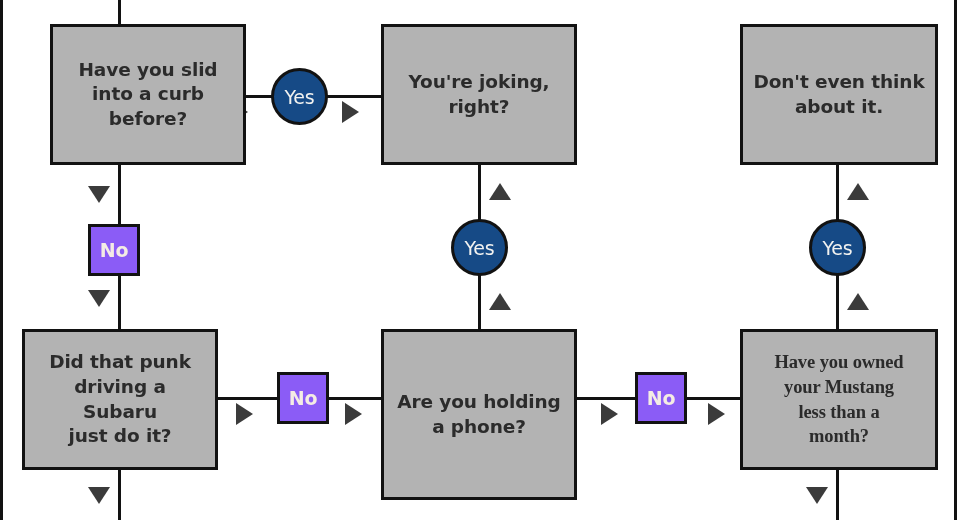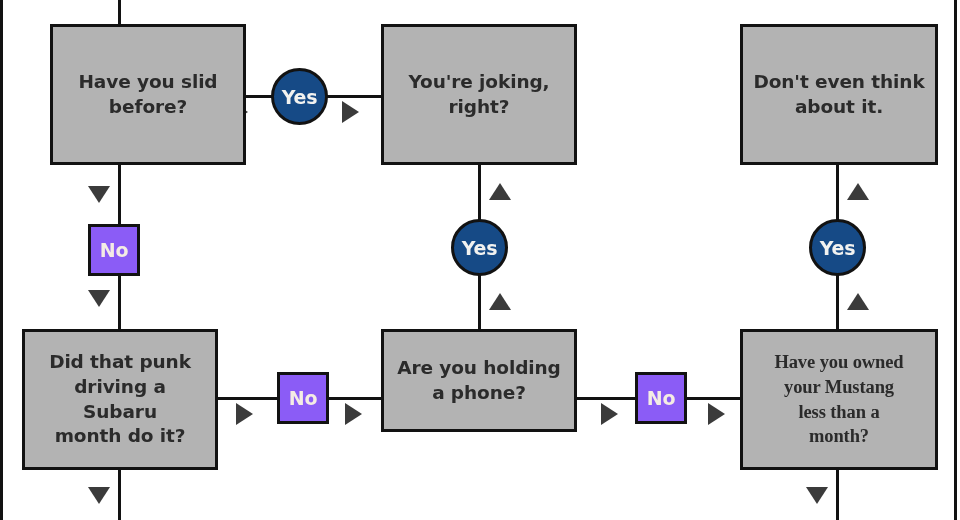--- a/index.html
+++ b/index.html
@@ -40,21 +40,21 @@
   
   .badge-yes{
     position:absolute;
     width:57px;height:57px;
     border-radius:50%;
     background:#164a86;
     border:3px solid #121212;
     box-sizing:border-box;
     display:flex;align-items:center;justify-content:center;
     color:#f2f2f0;
-    font-weight:bold;
+    font-weight:normal;
     font-size:19px;
     letter-spacing:-0.2px;
   }
   
   .badge-no{
     position:absolute;
     width:52px;height:52px;
     background:#8b5cf6;
     border:3px solid #121212;
     box-sizing:border-box;
@@ -131,20 +131,21 @@
   <div class="arrow right" style="left:601px;top:403px;"></div>
   <div class="arrow right" style="left:708px;top:403px;"></div>
 
   <div class="arrow up" style="left:847px;top:183px;"></div>
   <div class="arrow up" style="left:847px;top:293px;"></div>
   <div class="arrow down" style="left:806px;top:487px;"></div>
 
   <div class="node" style="left:22px;top:24px;width:196px;height:141px;margin-left:28px;">
     <div>
       <span>Have you slid</span>
+      <span>into a curb</span>
       <span>before?</span>
     </div>
   </div>
 
   <div class="node" style="left:381px;top:24px;width:196px;height:141px;">
     <div>
       <span>You're joking,</span>
       <span>right?</span>
     </div>
   </div>
@@ -153,25 +154,25 @@
     <div>
       <span>Don't even think</span>
       <span>about it.</span>
     </div>
   </div>
 
   <div class="node" style="left:22px;top:329px;width:196px;height:141px;">
     <div>
       <span>Did that punk</span>
       <span>driving a Subaru</span>
-      <span>month do it?</span>
-    </div>
-  </div>
-
-  <div class="node" style="left:381px;top:329px;width:196px;height:103px;">
+      <span>just do it?</span>
+    </div>
+  </div>
+
+  <div class="node" style="left:381px;top:329px;width:196px;height:171px;">
     <div>
       <span>Are you holding</span>
       <span>a phone?</span>
     </div>
   </div>
 
   <div class="node" style="left:740px;top:329px;width:198px;height:141px;font-family:Liberation Serif, serif;">
     <div>
       <span>Have you owned</span>
       <span>your Mustang</span>

